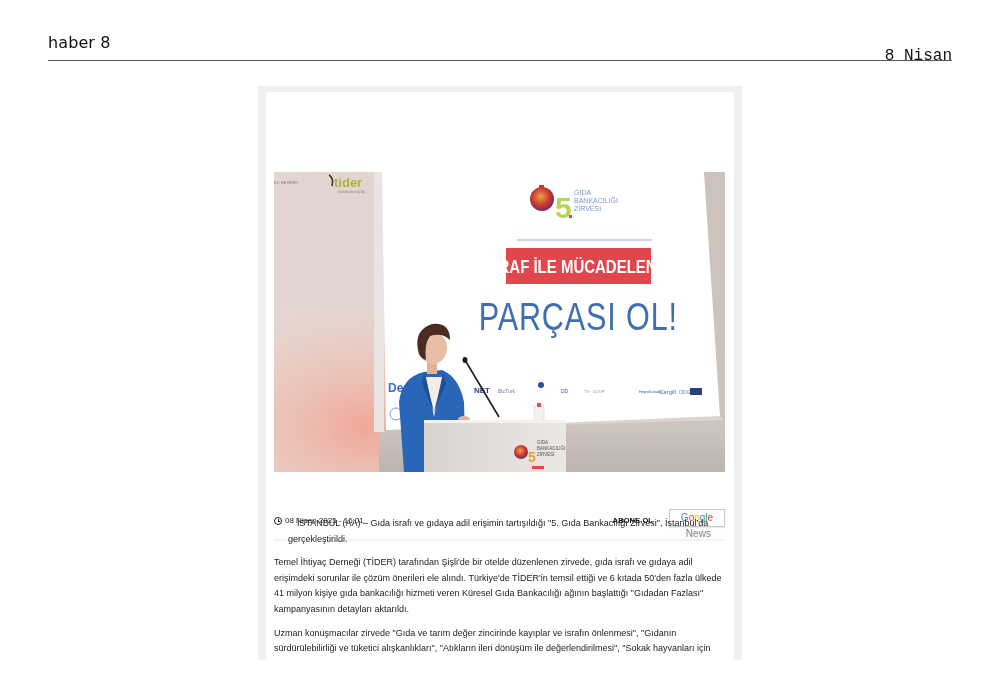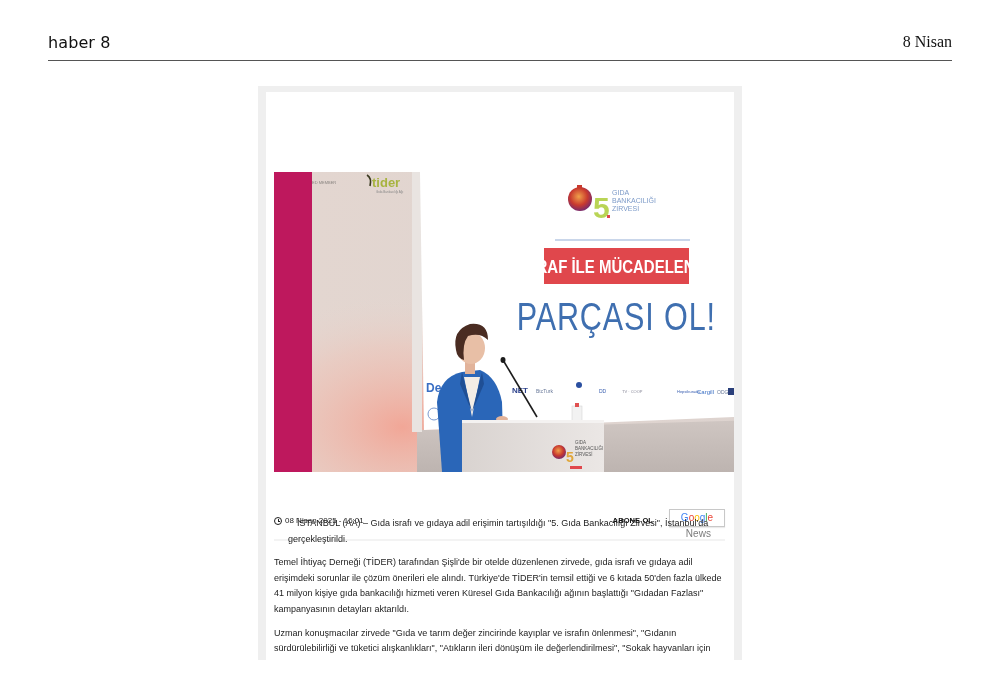--- a/index.html
+++ b/index.html
@@ -1,27 +1,27 @@
 <!DOCTYPE html>
 <html><head>
 <meta charset="utf-8">
 <style>
   html, body { margin:0; padding:0; background:#ffffff; }
   body { width:1000px; height:685px; position:relative; overflow:hidden; font-family:"Liberation Sans", sans-serif; color:#111; }
 
   .page-header { position:absolute; left:48px; right:48px; top:33px; height:27px; border-bottom:1.5px solid #555; }
   .page-header .left { position:absolute; left:0; top:0; font-family:"DejaVu Sans", sans-serif; font-size:16px; color:#111; letter-spacing:0.1px; }
-  .page-header .right { position:absolute; right:0; top:0; font-family:Liberation Serif, serif; font-size:16px; color:#111;text-align:center; }
+  .page-header .right { position:absolute; right:0; top:14px; font-family:Liberation Mono, monospace; font-size:16px; color:#111;text-align:center; }
 
   .card { position:absolute; left:258px; top:86px; width:484px; height:574px; background:#efefef; overflow:hidden; }
   .card-inner { position:absolute; left:8px; top:6px; right:8px; bottom:0; background:#ffffff; overflow:hidden; }
 
   .headline { position:absolute; left:8px; top:10px; width:440px; font-family:"Liberation Sans", sans-serif; font-weight:bold; font-size:22.5px; line-height:28px; color:#111; letter-spacing:-0.2px; }
 
-  .photo { position:absolute; left:8px; top:80px; width:451px; height:300px; overflow:hidden; background:#be185d;padding-left:38px; }
+  .photo { position:absolute; left:8px; top:80px; width:451px; height:300px; overflow:hidden; background:#be185d; }
 
   .meta { position:absolute; left:8px; top:388px; width:451px; height:30px; border-bottom:2px solid #f3f3f3;margin-top:29px; }
   .meta .date { position:absolute; left:0; top:7px; font-size:8px; color:#222; display:flex; align-items:center; gap:3px; }
   .meta .clock { width:8px; height:8px; border:1px solid #222; border-radius:50%; position:relative; box-sizing:border-box; }
   .meta .clock::before { content:""; position:absolute; left:3px; top:1px; width:1px; height:3px; background:#222; }
   .meta .clock::after { content:""; position:absolute; left:3px; top:3px; width:2px; height:1px; background:#222; }
   .meta .abone { position:absolute; right:72px; top:7px; font-size:7.5px; font-weight:bold; color:#111; letter-spacing:0.1px; }
   .meta .gnews { position:absolute; right:0; top:0; width:56px; height:18px; border:1px solid #c8c8c8; box-sizing:border-box; font-size:10px; line-height:16px; text-align:center; color:#7b7b7b; box-shadow:0 1px 1px rgba(0,0,0,0.08); }
   .gnews .g1{color:#4285f4}.gnews .g2{color:#ea4335}.gnews .g3{color:#fbbc05}.gnews .g4{color:#4285f4}.gnews .g5{color:#34a853}.gnews .g6{color:#ea4335}
 

